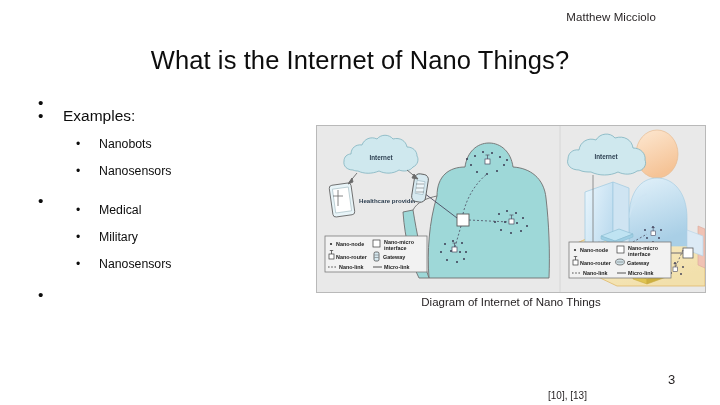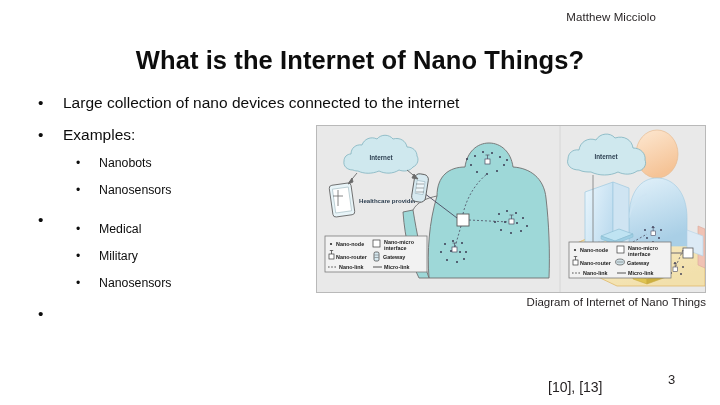--- a/index.html
+++ b/index.html
@@ -17,77 +17,76 @@
   .author{
     position:absolute;top:11px;right:64px;
     font-size:11.5px;color:#231f20;letter-spacing:.1px;
     white-space:nowrap;
   }
 
   
   .title{
     position:absolute;top:46px;left:0;width:720px;
     text-align:center;
-    font-size:25.5px;font-weight:700;color:#0d0d0d;
+    font-size:25.5px;font-weight:400;color:#0d0d0d;
     letter-spacing:.1px;
   }
 
   
   .body{position:absolute;left:0;top:93px;width:720px;}
   .b1,.b2{position:relative;display:block;}
   .b1{margin-left:38px;padding-left:25px;font-size:15.5px;line-height:19px;color:#0d0d0d;}
   .b2{margin-left:76px;padding-left:23px;font-size:12.3px;line-height:16px;color:#0d0d0d;}
   .b1 .dot,.b2 .dot{
     position:absolute;left:0;top:0;color:#0d0d0d;
   }
   .b1 .dot{font-size:15.5px;line-height:19px;}
   .b2 .dot{font-size:12.3px;line-height:16px;}
   .sp-b1{height:12.5px;}
   .sp-b2{height:11px;}
   .txt-wrap{display:block;max-width:600px;}
   .narrow{max-width:255px;}
 
   
   .citation{
-    position:absolute;left:548px;top:379px;
-    font-size:14px;color:#231f20;white-space:nowrap;
+    position:absolute;left:548px;top:390px;
+    font-size:10px;color:#231f20;white-space:nowrap;
   }
   .pageno{
     position:absolute;left:668px;top:372px;
     font-size:13px;color:#231f20;
   }
 
   
   .figure{position:absolute;left:316px;top:125px;width:390px;height:168px;}
   .figure .frame{
     position:absolute;inset:0;
     background:#e9e9e9;
     border:1px solid #b9b9b9;
     overflow:hidden;
   }
   .caption{
     position:absolute;left:316px;top:296px;width:390px;
-    text-align:right;font-size:11.5px;color:#231f20;
+    text-align:center;font-size:11.5px;color:#231f20;
   }
   svg.diagram{position:absolute;left:0;top:0;}
 </style>
 </head>
 <body>
 
 <div class="slide">
 
   <div class="author">Matthew Micciolo</div>
 
   <div class="title">What is the Internet of Nano Things?</div>
 
   <div class="body">
 
     <div class="b1">
       <span class="dot">•</span>
-      <span class="txt-wrap">Large collection of nano devices connected to the internet</span>
     </div>
     <div class="sp-b1"></div>
 
     <div class="b1">
       <span class="dot">•</span>
       <span class="txt-wrap">Examples:</span>
     </div>
     <div class="sp-b2"></div>
 
     <div class="b2">

